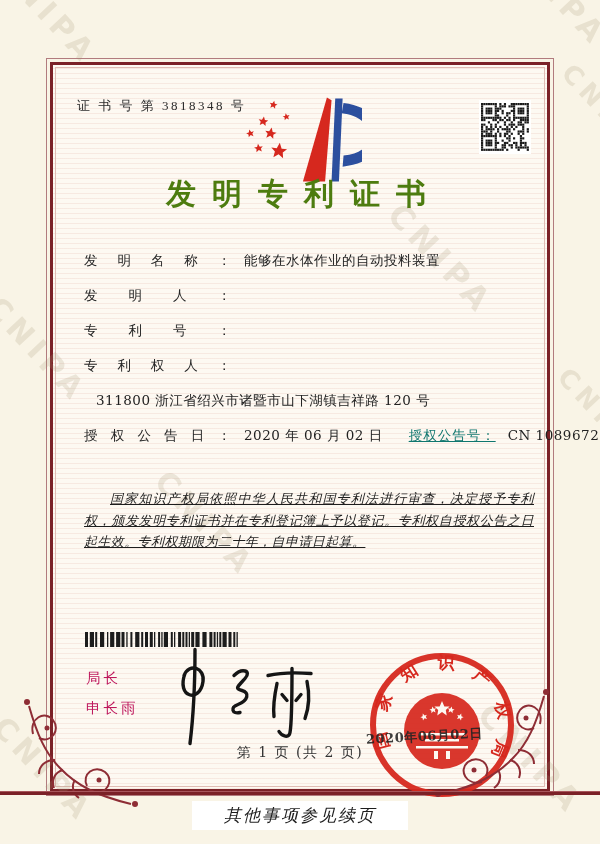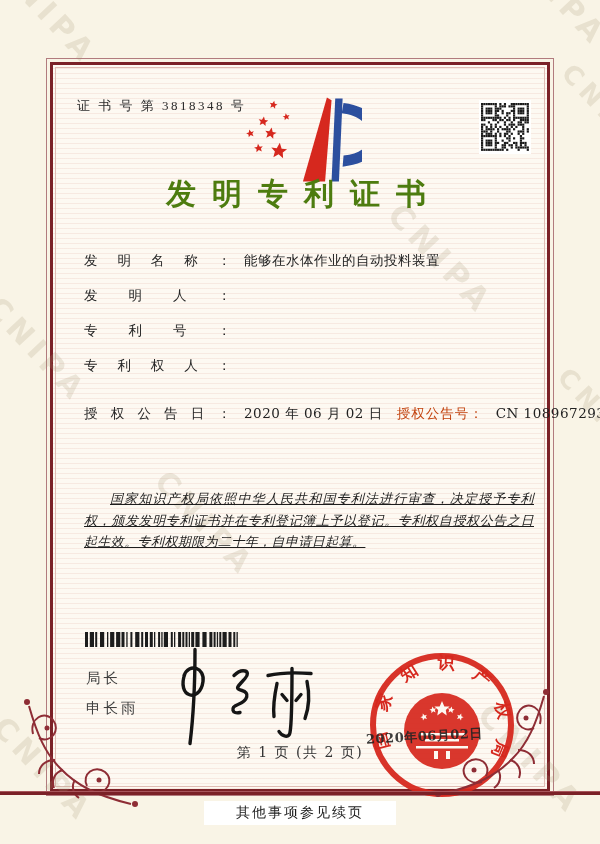--- a/index.html
+++ b/index.html
@@ -42,32 +42,32 @@
     text-align:center;font-size:30px;font-weight:700;color:#4d7c0f;
     letter-spacing:16px;padding-left:8px;
   }
   
   .rows{position:absolute;left:84px;right:62px;top:249px;z-index:3;}
   .row{display:flex;align-items:flex-end;margin-bottom:13px;
        font-size:13.5px;color:#222;line-height:22px;}
   .row .lbl{width:148px;flex:0 0 148px;text-align:justify;text-align-last:justify;
             letter-spacing:1px;color:#262626;}
   .row .val{margin-left:12px;letter-spacing:0.5px;white-space:nowrap;}
-  .row .lbl2{margin-left:14px;letter-spacing:1px;color:#c2410c;flex:0 0 auto;}
+  .row .lbl2{margin-left:26px;letter-spacing:1px;color:#0f766e;flex:0 0 auto;text-decoration:underline;}
   
   .body-text{
     position:absolute;left:84px;right:66px;top:488px;z-index:3;
     font-size:13px;line-height:21.5px;color:#1d1d1d;font-style:italic;
     letter-spacing:0.4px;text-align:justify;
   }
   .body-text p{margin:0;text-indent:2em;text-decoration:underline;}
   
   .barcode{position:absolute;left:85px;top:631px;z-index:3;}
   .signer{position:absolute;left:86px;top:663px;z-index:3;
-          font-size:14.5px;color:#404040;letter-spacing:3px;line-height:30px;}
+          font-size:14.5px;color:#be185d;letter-spacing:3px;line-height:30px;}
   .sig{position:absolute;left:158px;top:638px;z-index:3;}
   
   .seal{position:absolute;left:362px;top:645px;z-index:3;}
   .seal-date{
     position:absolute;left:366px;top:727px;width:142px;z-index:4;
     font-size:13px;font-weight:700;color:#222;opacity:.88;
     transform:rotate(-3deg);letter-spacing:0.5px;white-space:nowrap;
   }
   
   .flourish{position:absolute;z-index:3;}
@@ -78,21 +78,21 @@
     position:absolute;left:50px;right:50px;top:744px;z-index:3;
     text-align:center;font-size:14px;color:#333;letter-spacing:1.5px;
   }
   .bottom-line{
     position:absolute;left:0;right:0;top:791px;height:4px;z-index:5;
     background:linear-gradient(#a8555b 0 1px,#7b2127 1px 4px);
   }
   .note-box{
     position:absolute;left:50%;top:801px;transform:translateX(-50%);z-index:5;
     background:#ffffff;padding:3px 32px;
-    font-size:14px;color:#1d1d1d;letter-spacing:2px;
+    font-size:17px;font-style:italic;color:#1d1d1d;letter-spacing:2px;
     white-space:nowrap;
   }
 </style>
 </head>
 <body>
 
 <div class="wm" style="left:-18px;top:-6px;font-size:30px">CNIPA</div>
 <div class="wm" style="left:492px;top:-24px;font-size:30px">CNIPA</div>
 <div class="wm" style="left:548px;top:96px;font-size:26px">CNIPA</div>
 <div class="wm" style="left:372px;top:240px;font-size:32px">CNIPA</div>
@@ -376,20 +376,21 @@
   <div class="row">
     <span class="lbl">发明人：</span>
   </div>
   <div class="row">
     <span class="lbl">专利号：</span>
   </div>
   <div class="row">
     <span class="lbl">专利权人：</span>
   </div>
   <div class="row">
+    <span class="val">311800 浙江省绍兴市诸暨市山下湖镇吉祥路 120 号</span>
   </div>
   <div class="row">
     <span class="lbl">授权公告日：</span>
     <span class="val">2020 年 06 月 02 日</span>
     <span class="lbl2">授权公告号：</span>
     <span class="val">CN 108967293 B</span>
   </div>
 </div>
 
 <div class="body-text">

